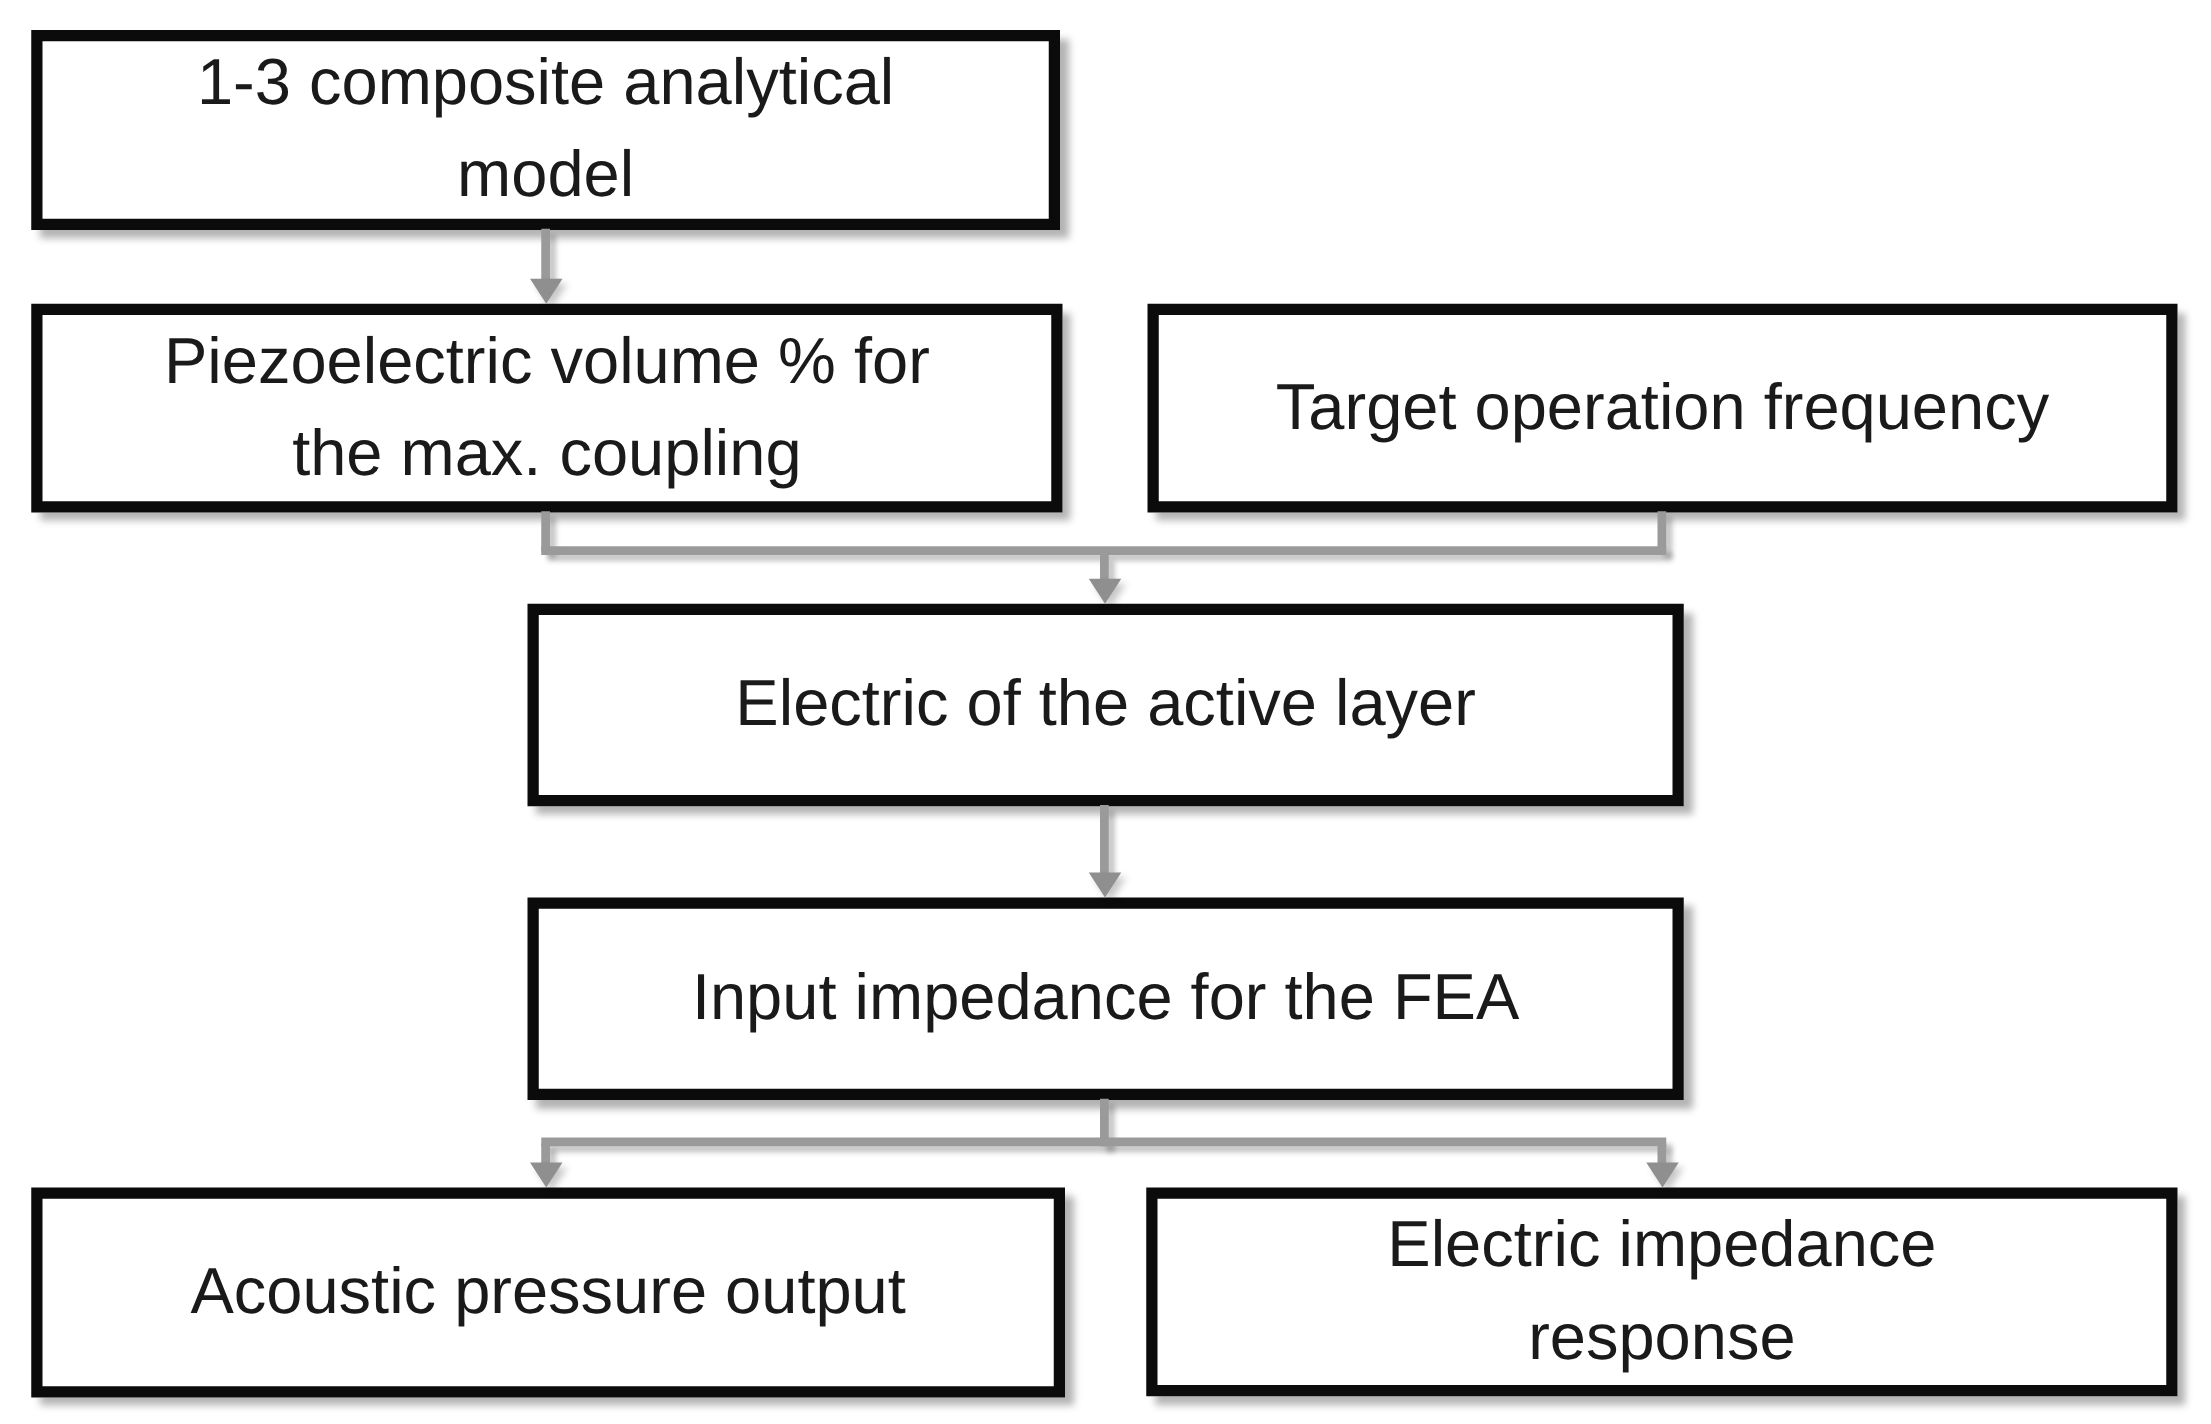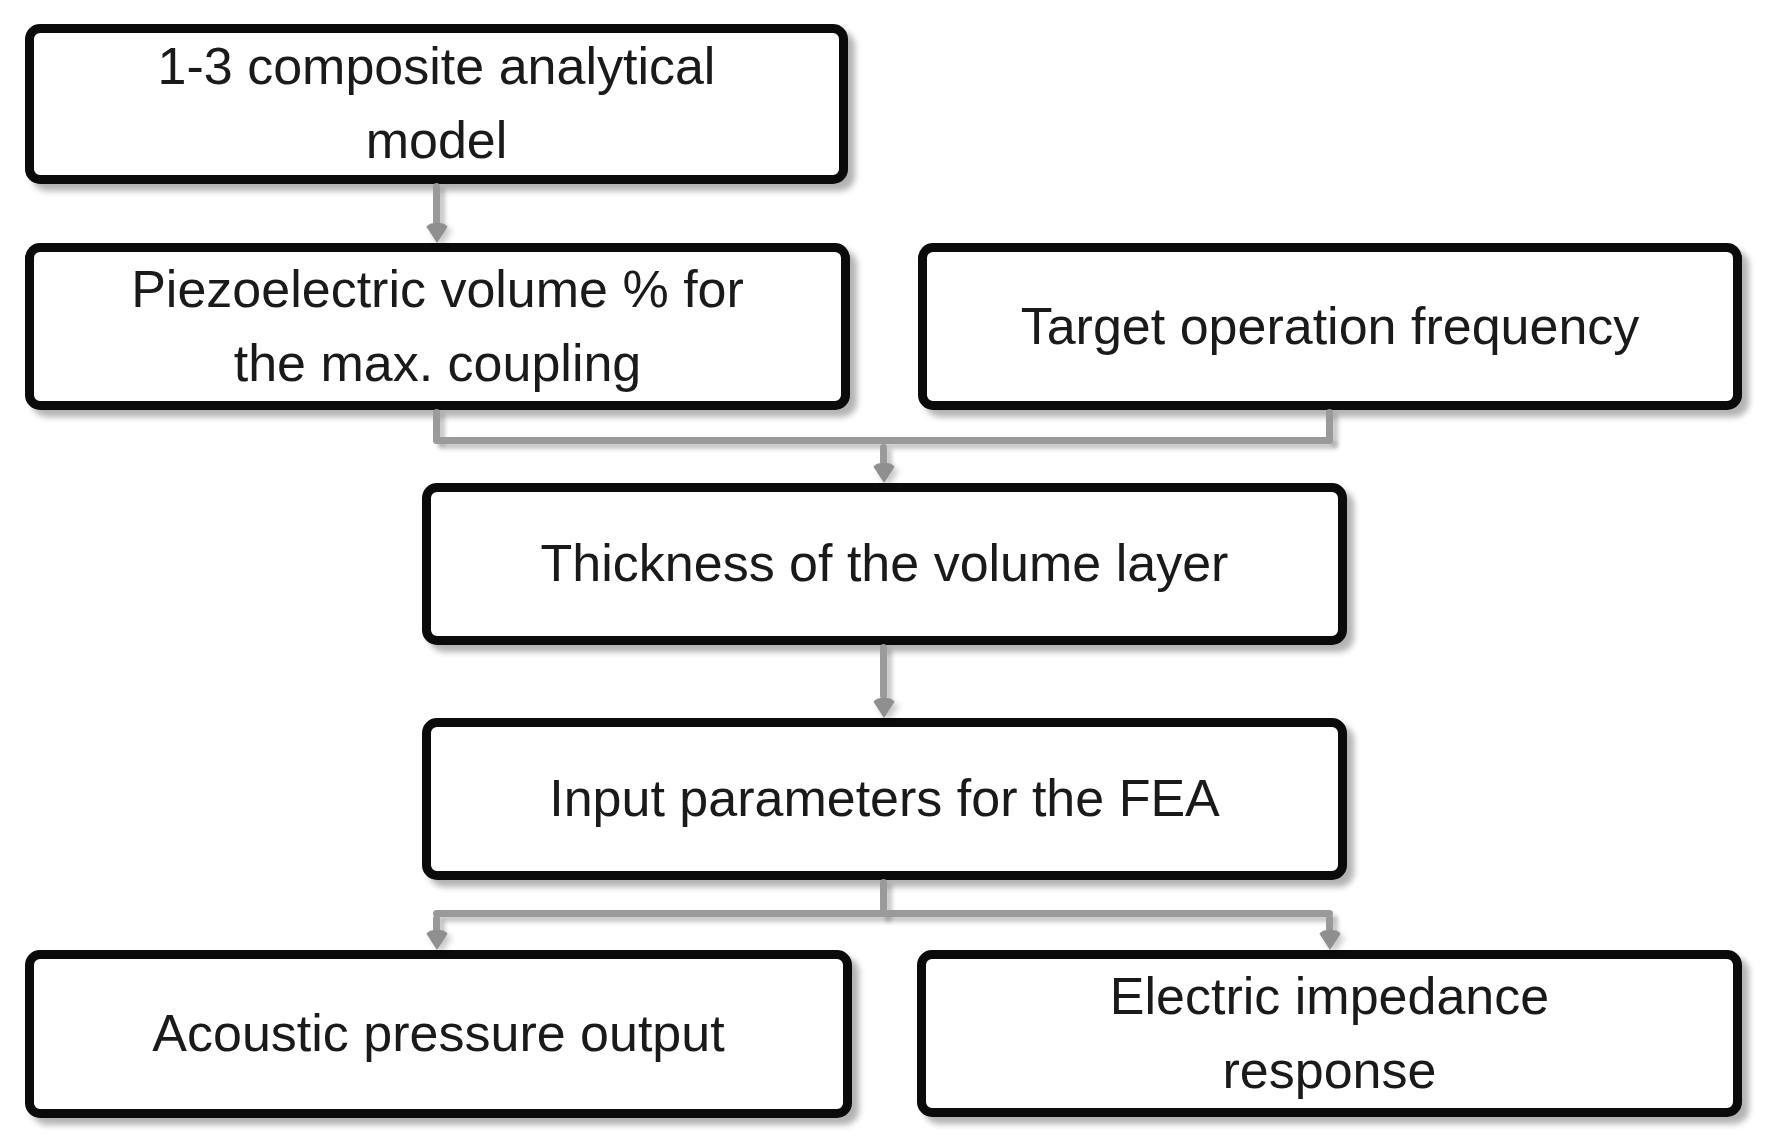--- a/index.html
+++ b/index.html
@@ -3,21 +3,21 @@
 <meta charset="utf-8">
 <style>
   :root {
     --background: #ffffff;
     --box-fill: #ffffff;
     --box-border: #0b0b0b;
     --text: #1a1a1a;
     --connector: #9a9a9a;
     --arrow: #8f8f8f;
   }
-  * { margin: 0; padding: 0; box-sizing: border-box; border-radius: 15px; }
+  * { margin: 0; padding: 0; box-sizing: border-box; }
   html, body { background: var(--background); }
   .canvas {
     position: relative;
     width: 1769px;
     height: 1139px;
     background: var(--background);
     overflow: hidden;
     font-family: "Liberation Sans", "DejaVu Sans", sans-serif;
   }
   .node {
@@ -78,25 +78,25 @@
   <div class="node" id="node-c">
     <span class="label">Target operation frequency</span>
   </div>
 
   <div class="node" id="node-b">
     <span class="label">Piezoelectric volume % for
 the max. coupling</span>
   </div>
 
   <div class="node" id="node-d">
-    <span class="label">Thickness of the volume layer</span>
+    <span class="label">Electric of the active layer</span>
   </div>
 
   <div class="node" id="node-e">
-    <span class="label">Input parameters for the FEA</span>
+    <span class="label">Input impedance for the FEA</span>
   </div>
 
   <div class="node" id="node-g">
     <span class="label">Electric impedance
 response</span>
   </div>
 
   <div class="node" id="node-f">
     <span class="label">Acoustic pressure output</span>
   </div>

